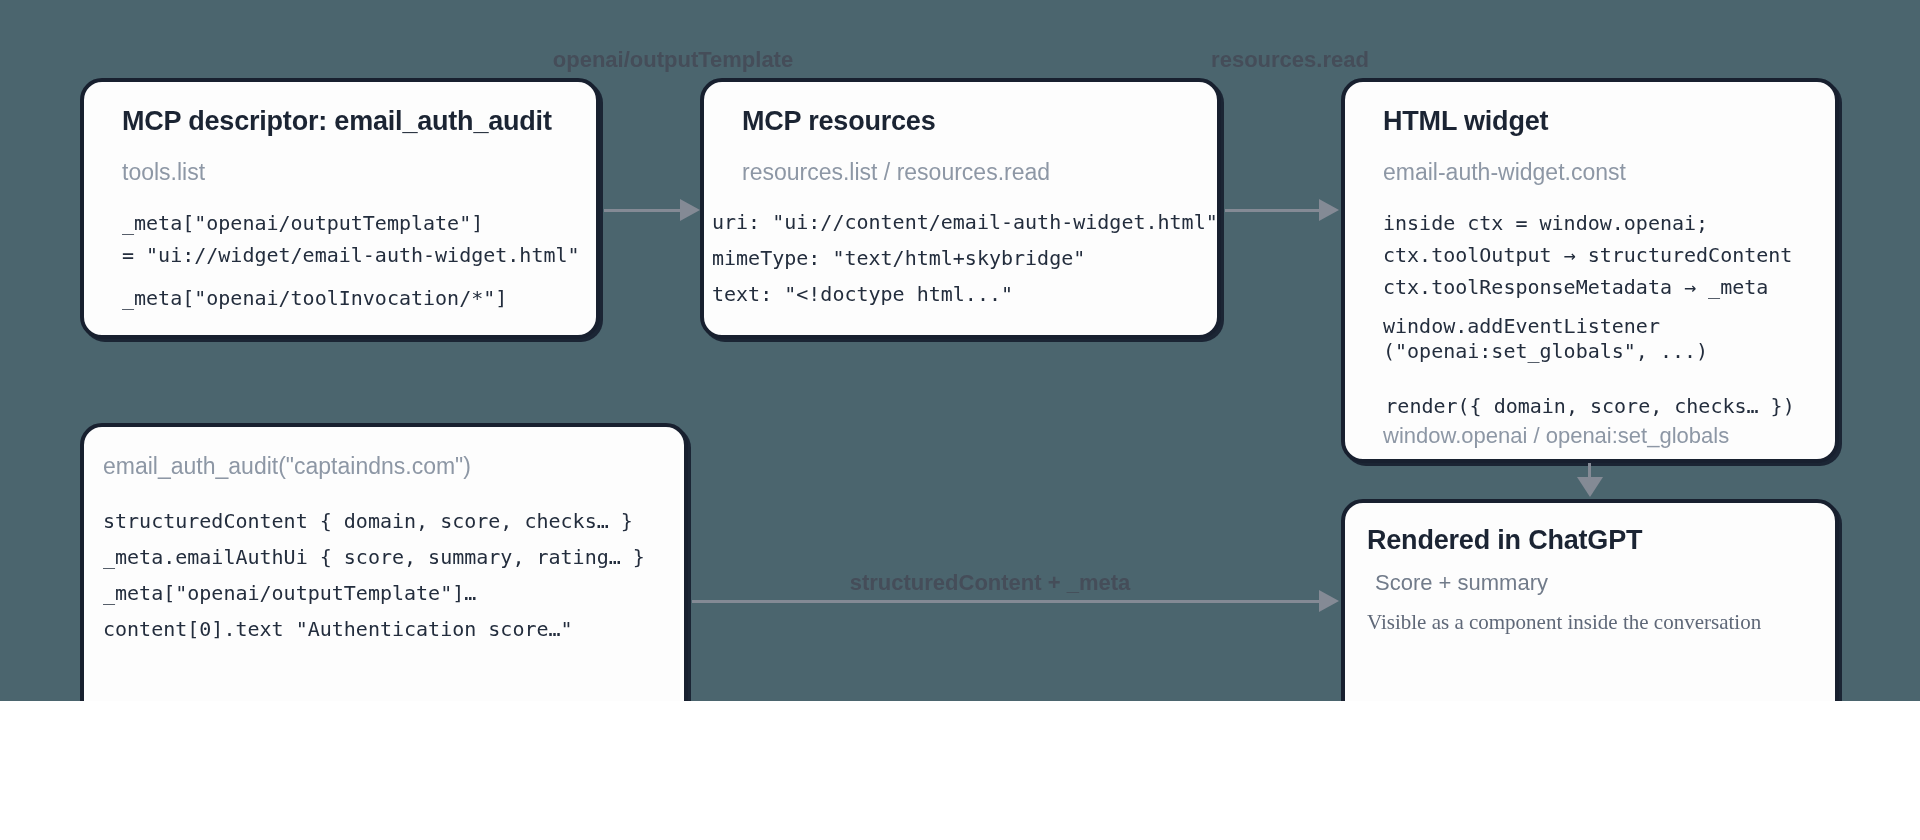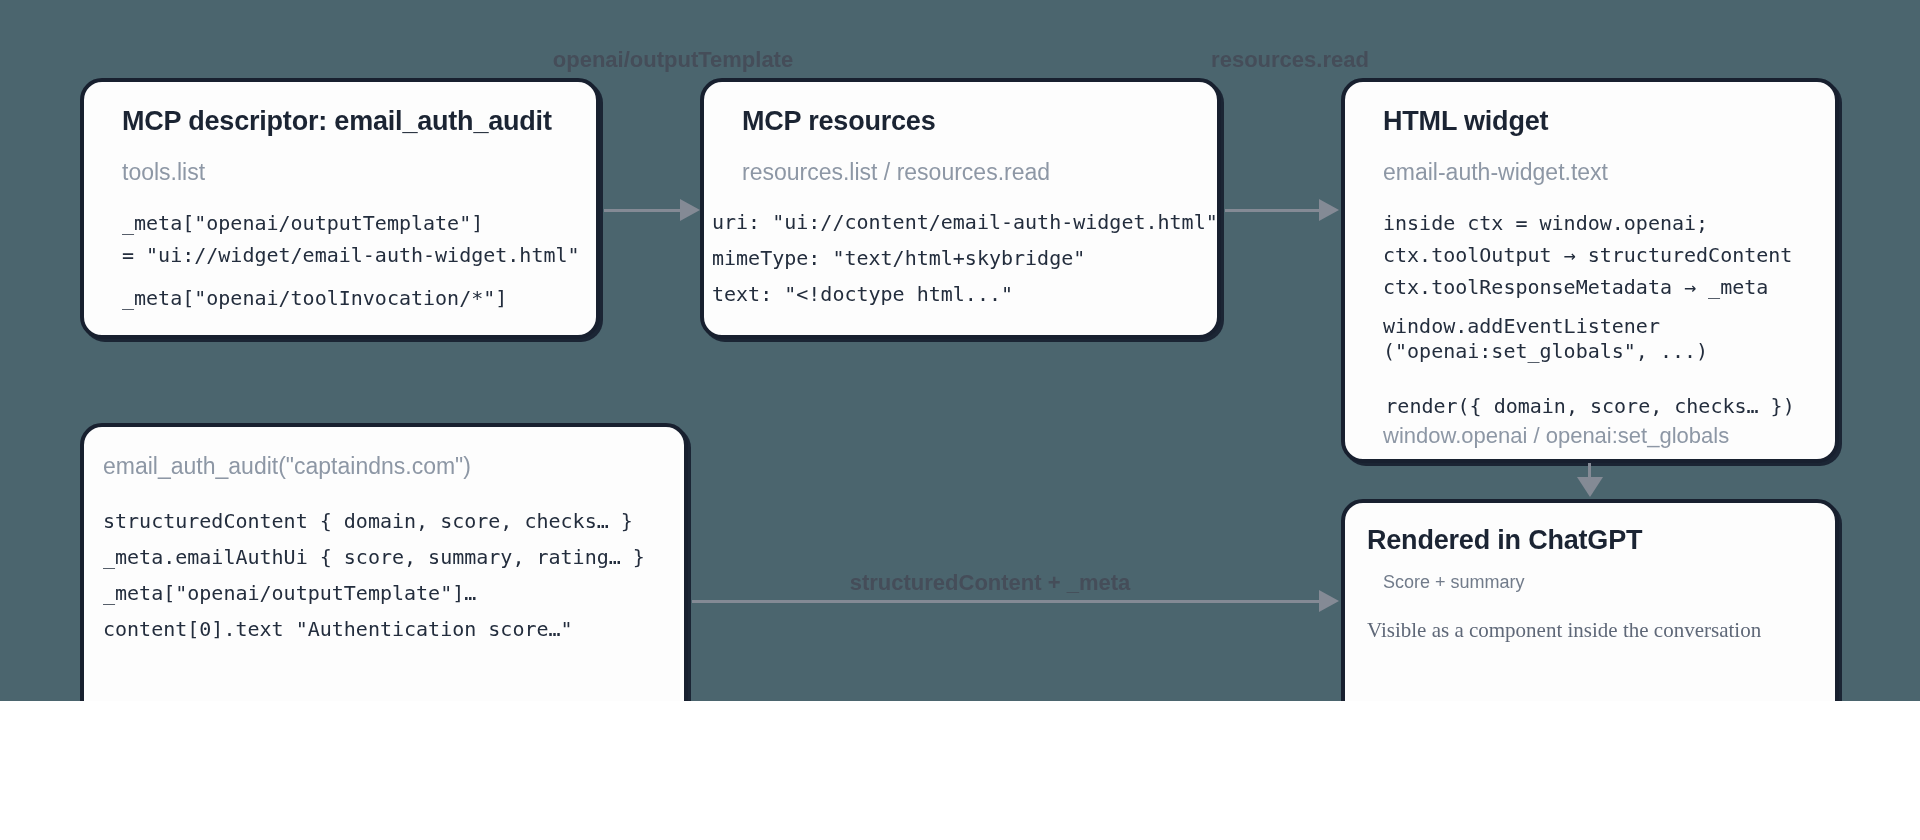--- a/index.html
+++ b/index.html
@@ -59,21 +59,21 @@
   
   #box-response{ left:80px; top:423px; width:608px; height:315px; }
   #box-response .card-pad{ padding:12px 19px; }
   #box-response .subtitle{ margin-top:12px; }
   #box-response .code{ margin-top:22px; }
   #box-response .code p{ line-height:36px; }
 
   
   #box-rendered{ left:1341px; top:499px; width:498px; height:238px; }
   #box-rendered .card-pad{ padding:20px 22px; }
-  .render-line{ margin:16px; font-size:18px; line-height:33px; color:var(--renderline); }
+  .render-line{ margin:8px; font-size:22px; line-height:33px; color:var(--renderline); }
   .render-line.first{ margin-top:9px; }
   .render-note{
     margin:4px 0 0 0; font-size:21px; line-height:30px;
     color:var(--rendernote); font-family:"Liberation Serif","DejaVu Serif",serif;
   }
 
   
   .arrow-shaft-h{ position:absolute; height:3px; background:var(--arrow); }
   .arrow-shaft-v{ position:absolute; width:3px; background:var(--arrow); }
   .arrow-head-right{
@@ -145,21 +145,21 @@
         <p>uri: "ui://content/email-auth-widget.html"</p>
         <p>mimeType: "text/html+skybridge"</p>
         <p>text: "&lt;!doctype html..."</p>
       </div>
     </div>
   </div>
 
   <div class="card" id="box-widget">
     <div class="card-pad">
       <h2>HTML widget</h2>
-      <p class="subtitle">email-auth-widget.text</p>
+      <p class="subtitle">email-auth-widget.const</p>
       <div class="code">
         <p>inside ctx = window.openai;</p>
         <p>ctx.toolOutput → structuredContent</p>
         <p>ctx.toolResponseMetadata → _meta</p>
         <p class="tight gap-above">window.addEventListener</p>
         <p class="tight">("openai:set_globals", ...)</p>
         <p class="gap-above-lg">render({ domain, score, checks… })</p>
       </div>
     </div>
     <div class="card-footer">window.openai / openai:set_globals</div>

